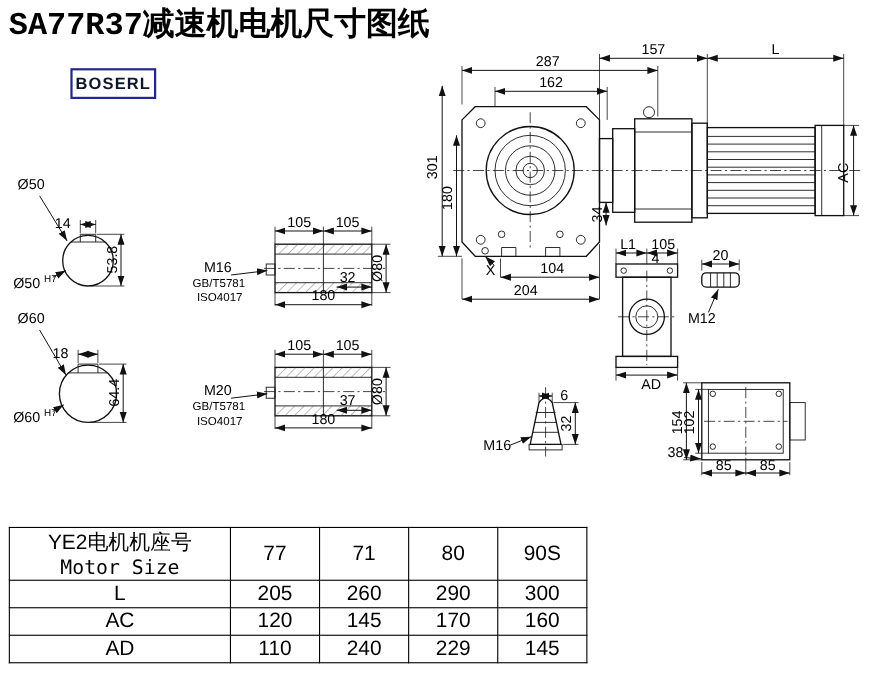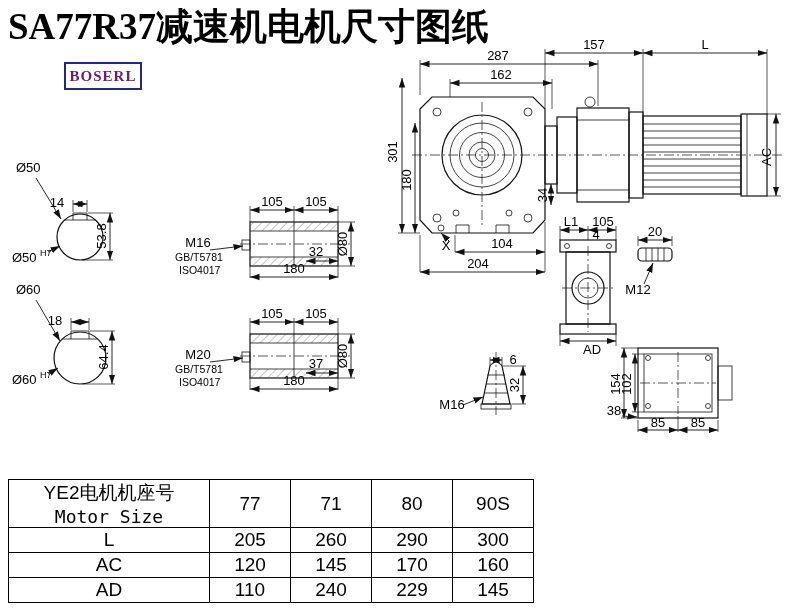--- a/index.html
+++ b/index.html
@@ -1,21 +1,21 @@
 <!DOCTYPE html>
 <html><head>
 <meta charset="utf-8">
 <style>
   html,body{margin:0;padding:0;}
   body{width:800px;height:613px;background:#ffffff;position:relative;overflow:hidden;
        font-family:"Liberation Sans",sans-serif;}
-  .title{position:absolute;left:8px;top:2px;font-size:37px;font-weight:700;color:#000;
-         font-family:Liberation Serif, serif;white-space:nowrap;}
+  .title{position:absolute;left:8px;top:2px;font-size:29px;font-weight:700;color:#000;
+         font-family:Liberation Mono, monospace;white-space:nowrap;}
   .logo{position:absolute;left:64px;top:62px;width:74px;height:24px;border:2px solid #24268f;
-        color:#701a75;font-family:Liberation Serif, serif;font-weight:700;font-size:15px;
+        color:#0f172a;font-family:Liberation Sans, sans-serif;font-weight:700;font-size:15px;
         display:flex;align-items:center;justify-content:center;letter-spacing:1px;}
   svg{position:absolute;left:0;top:0;}
   .out{fill:none;stroke:#111;stroke-width:1.2;}
   .thin{fill:none;stroke:#111;stroke-width:0.8;}
   .dim{stroke:#111;stroke-width:0.9;fill:none;}
   .ext{stroke:#111;stroke-width:0.7;fill:none;}
   .cl{stroke:#111;stroke-width:0.7;fill:none;stroke-dasharray:10 3 2 3;}
   .lbl{font-family:"Liberation Sans",sans-serif;font-size:13px;fill:#000;text-anchor:middle;}
   .lblL{text-anchor:start;}
   .sm{font-size:10.5px;}

